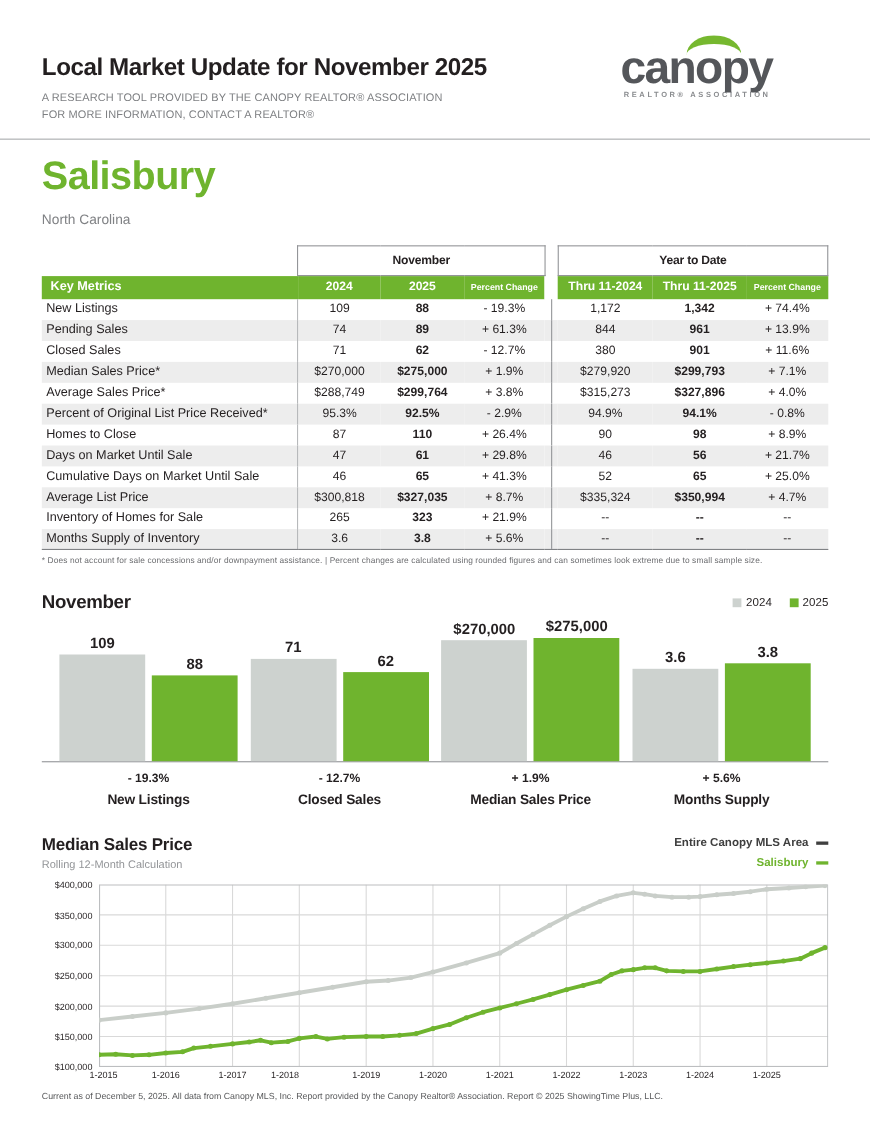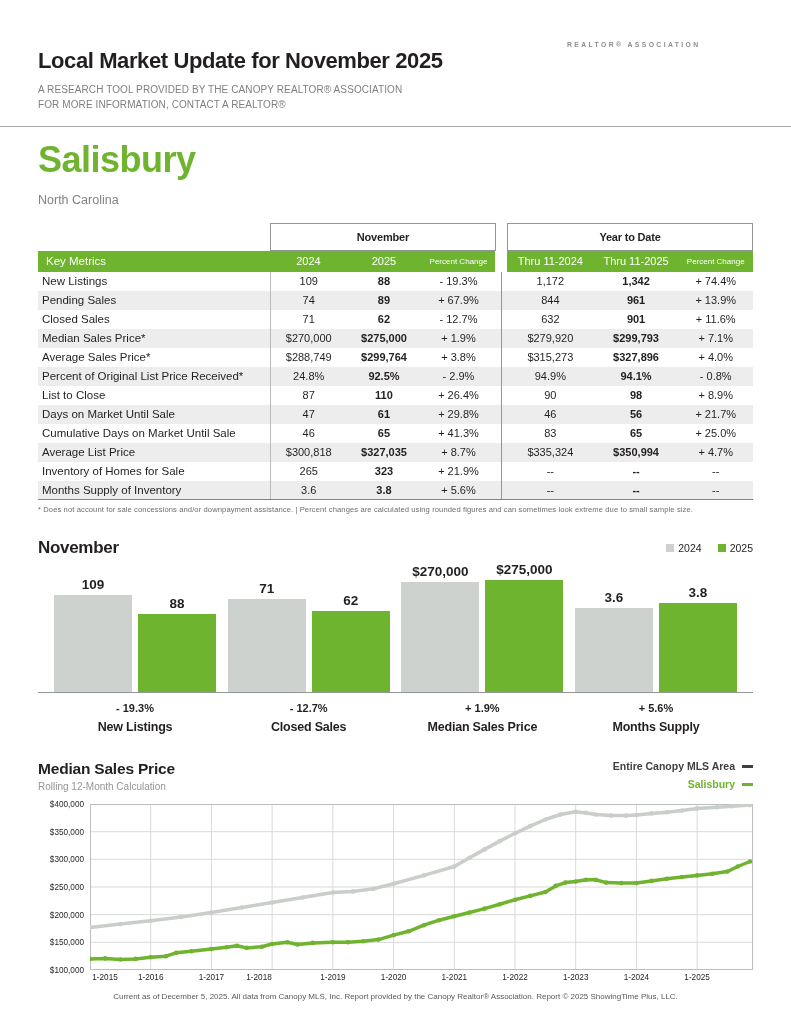--- a/index.html
+++ b/index.html
@@ -23,21 +23,21 @@
 
   
   .loc-name { margin-top:12px; font-size:36px; font-weight:bold; letter-spacing:-0.5px; color:#6fb42e; }
   .loc-state { margin-top:12px; font-size:12.5px; color:#808285; }
 
   
   table.metrics { width:100%; border-collapse:collapse; table-layout:fixed; margin-top:16px; }
   table.metrics td { font-size:11px; padding:0 3px; height:19px; text-align:center; vertical-align:middle; }
   tr.grouphead td { height:27px; border:none; background:#fff; }
   td.groupbox { border:1px solid #939598 !important; font-size:15px; font-weight:bold; letter-spacing:-0.2px; color:#231f20; }
-  tr.greenhead td { background:#6fb42e; color:#ffffff; font-weight:normal; height:21px; font-size:11px; }
+  tr.greenhead td { background:#6fb42e; color:#ffffff; font-weight:bold; height:21px; font-size:11px; }
   tr.greenhead td.keymetrics { text-align:left; padding-left:8px; font-size:11.5px; }
   tr.greenhead td.pct, td.pcthead { font-size:8px; }
   tr.greenhead td.gapcell { background:#ffffff; }
   td.gapcell { background-image:linear-gradient(#939598,#939598); background-size:1px 100%; background-position:center; background-repeat:no-repeat; }
   tr.grouphead td.gapcell { background-image:none; }
   tbody tr:nth-child(even) { background:#ededed; }
   tbody td.metric { text-align:left; padding-left:4px; border-right:1px solid #b7b9bb; font-size:11.5px; }
   tbody td.b { font-weight:bold; }
   tbody tr:last-child td { border-bottom:1.5px solid #808285; }
   .footnote { margin-top:5px; font-size:7.6px; color:#6d6e71; letter-spacing:0.1px; }
@@ -68,34 +68,38 @@
   .dash { display:inline-block; width:11px; height:3px; }
   .plot-wrap { display:flex; margin-top:12px; }
   .ylabels { position:relative; width:52px; height:166px; flex:none; }
   .ylabels div { position:absolute; right:6px; font-size:8.2px; color:#231f20; white-space:nowrap; }
   .plot { position:relative; width:663px; height:166px; }
   .plot svg { display:block; }
   .xlabels { position:relative; height:14px; margin-left:52px; width:663px; }
   .xlabels div { position:absolute; top:3px; transform:translateX(-50%); font-size:8.2px; color:#231f20; white-space:nowrap; }
 
   
-  .footer { margin-top:8px; text-align:center; font-size:8px; color:#58595b; }
+  .footer { margin-top:8px; font-size:8px; color:#58595b; }
 </style>
 </head>
 <body>
 
 <div class="page">
 
   <div class="header">
     <div class="doc-title">Local Market Update for November 2025</div>
     <div class="doc-sub">
       <div>A RESEARCH TOOL PROVIDED BY THE CANOPY REALTOR® ASSOCIATION</div>
       <div>FOR MORE INFORMATION, CONTACT A REALTOR®</div>
     </div>
     <div class="logo">
+      <div class="logo-word">
+        <span>canopy</span>
+        <span class="logo-arc"></span>
+      </div>
       <div class="logo-sub">REALTOR® ASSOCIATION</div>
     </div>
   </div>
 </div>
 <div class="divider"></div>
 <div class="page">
 
   <div class="loc-name">Salisbury</div>
   <div class="loc-state">North Carolina</div>
 
@@ -136,33 +140,33 @@
           <td>- 19.3%</td>
           <td class="gapcell"></td>
           <td>1,172</td>
           <td class="b">1,342</td>
           <td>+ 74.4%</td>
         </tr>
         <tr>
           <td class="metric">Pending Sales</td>
           <td>74</td>
           <td class="b">89</td>
-          <td>+ 67.9%</td>
+          <td>+ 61.3%</td>
           <td class="gapcell"></td>
           <td>844</td>
           <td class="b">961</td>
           <td>+ 13.9%</td>
         </tr>
         <tr>
           <td class="metric">Closed Sales</td>
           <td>71</td>
           <td class="b">62</td>
           <td>- 12.7%</td>
           <td class="gapcell"></td>
-          <td>632</td>
+          <td>380</td>
           <td class="b">901</td>
           <td>+ 11.6%</td>
         </tr>
         <tr>
           <td class="metric">Median Sales Price*</td>
           <td>$270,000</td>
           <td class="b">$275,000</td>
           <td>+ 1.9%</td>
           <td class="gapcell"></td>
           <td>$279,920</td>
@@ -174,30 +178,30 @@
           <td>$288,749</td>
           <td class="b">$299,764</td>
           <td>+ 3.8%</td>
           <td class="gapcell"></td>
           <td>$315,273</td>
           <td class="b">$327,896</td>
           <td>+ 4.0%</td>
         </tr>
         <tr>
           <td class="metric">Percent of Original List Price Received*</td>
-          <td>24.8%</td>
+          <td>95.3%</td>
           <td class="b">92.5%</td>
           <td>- 2.9%</td>
           <td class="gapcell"></td>
           <td>94.9%</td>
           <td class="b">94.1%</td>
           <td>- 0.8%</td>
         </tr>
         <tr>
-          <td class="metric">List to Close</td>
+          <td class="metric">Homes to Close</td>
           <td>87</td>
           <td class="b">110</td>
           <td>+ 26.4%</td>
           <td class="gapcell"></td>
           <td>90</td>
           <td class="b">98</td>
           <td>+ 8.9%</td>
         </tr>
         <tr>
           <td class="metric">Days on Market Until Sale</td>
@@ -208,21 +212,21 @@
           <td>46</td>
           <td class="b">56</td>
           <td>+ 21.7%</td>
         </tr>
         <tr>
           <td class="metric">Cumulative Days on Market Until Sale</td>
           <td>46</td>
           <td class="b">65</td>
           <td>+ 41.3%</td>
           <td class="gapcell"></td>
-          <td>83</td>
+          <td>52</td>
           <td class="b">65</td>
           <td>+ 25.0%</td>
         </tr>
         <tr>
           <td class="metric">Average List Price</td>
           <td>$300,818</td>
           <td class="b">$327,035</td>
           <td>+ 8.7%</td>
           <td class="gapcell"></td>
           <td>$335,324</td>
@@ -454,21 +458,21 @@
             <circle cx="592.0" cy="73.0" r="2.3" fill="#6fb42e"></circle>
             <circle cx="607.1" cy="71.4" r="2.3" fill="#6fb42e"></circle>
             <circle cx="622.3" cy="69.7" r="2.3" fill="#6fb42e"></circle>
             <circle cx="637.5" cy="67.5" r="2.3" fill="#6fb42e"></circle>
             <circle cx="647.8" cy="62.5" r="2.3" fill="#6fb42e"></circle>
             <circle cx="660.0" cy="57.5" r="2.3" fill="#6fb42e"></circle>
           </svg>
       </div>
     </div>
     <div class="xlabels" id="xlabels">
-        <div style="left: 15px;">1-2015</div>
+        <div style="left: 4px;">1-2015</div>
         <div style="left: 60.7px;">1-2016</div>
         <div style="left: 121.4px;">1-2017</div>
         <div style="left: 169px;">1-2018</div>
         <div style="left: 242.9px;">1-2019</div>
         <div style="left: 303.6px;">1-2020</div>
         <div style="left: 364.3px;">1-2021</div>
         <div style="left: 425px;">1-2022</div>
         <div style="left: 485.7px;">1-2023</div>
         <div style="left: 546.4px;">1-2024</div>
         <div style="left: 607.1px;">1-2025</div>

